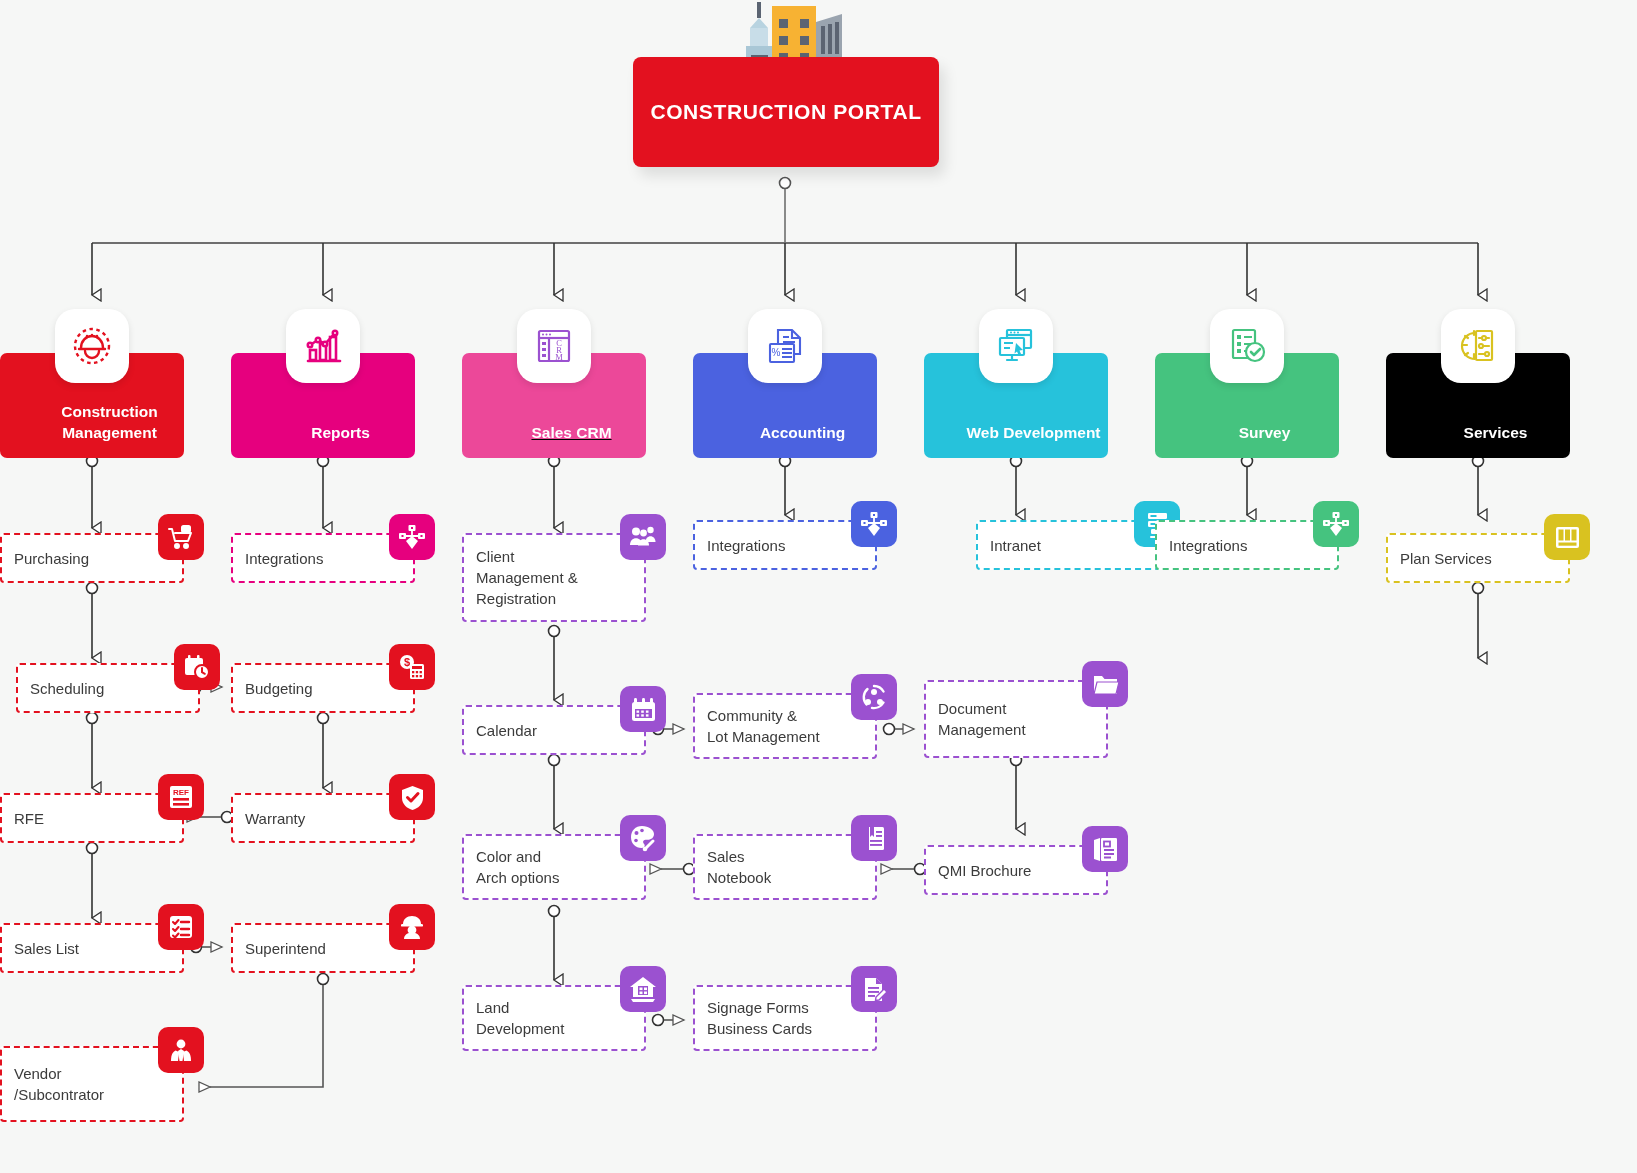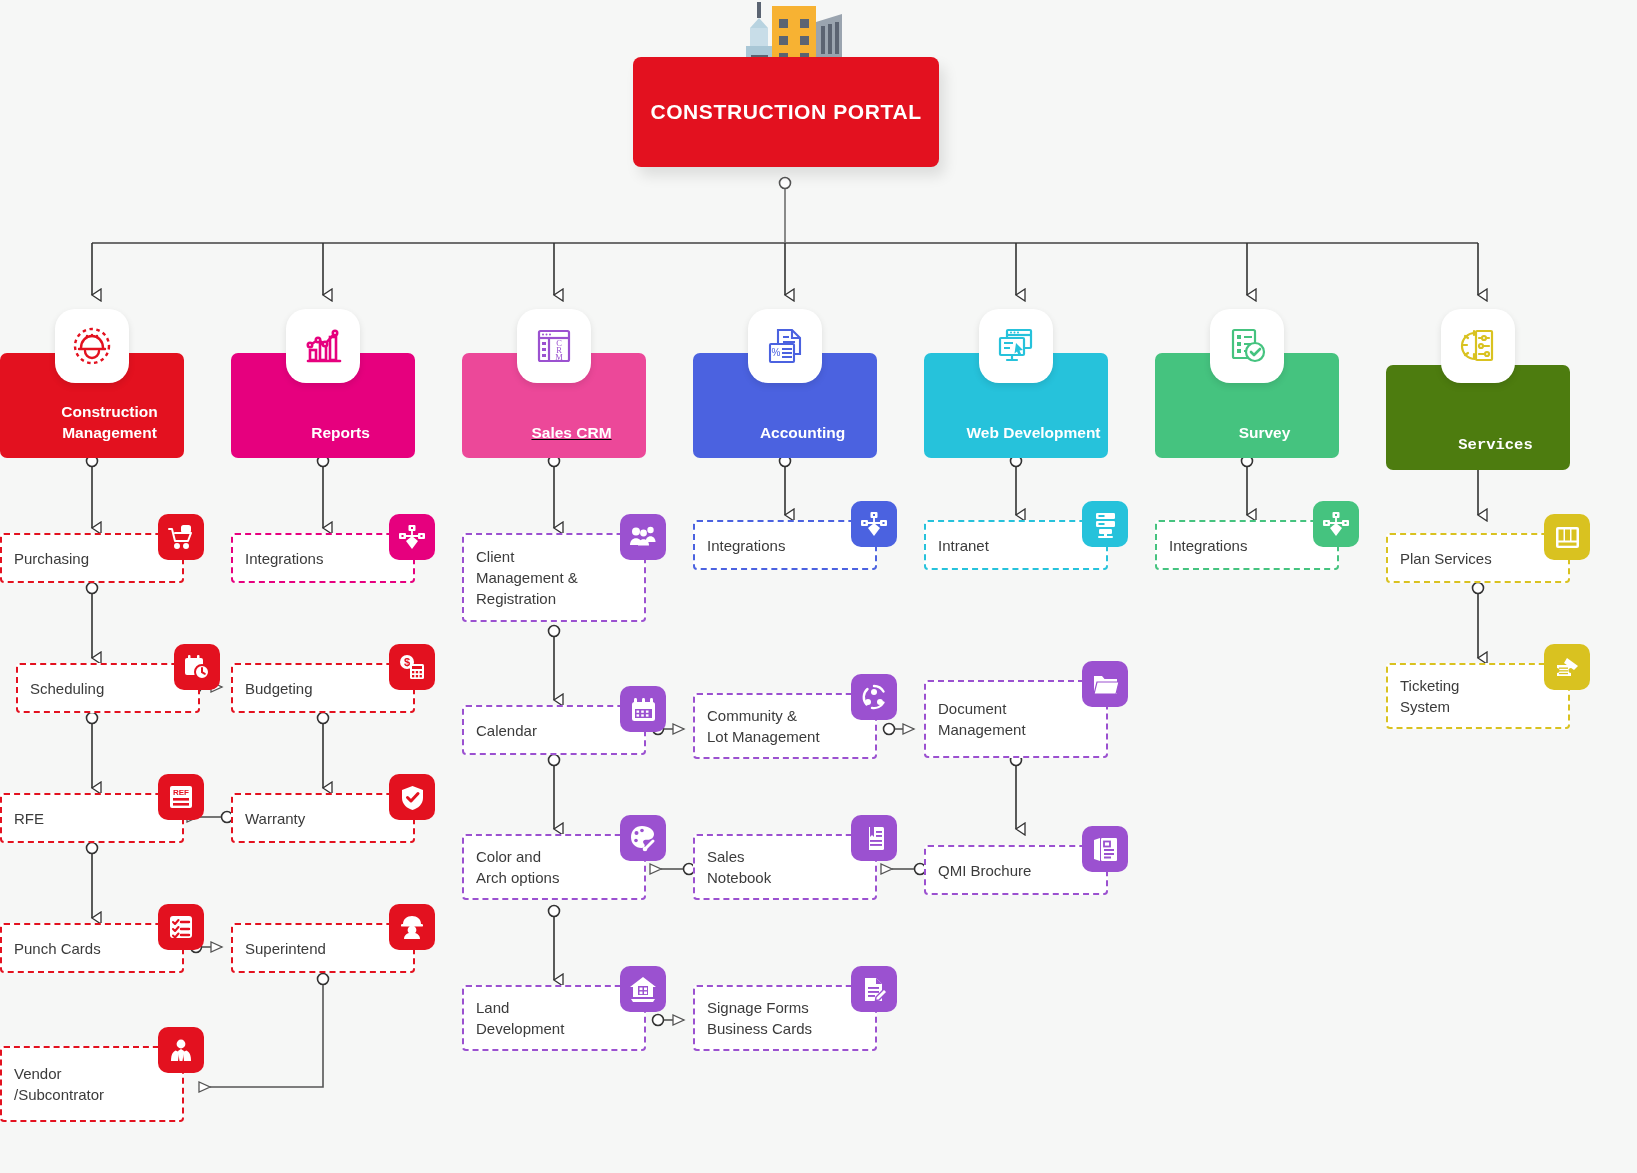--- a/index.html
+++ b/index.html
@@ -303,21 +303,21 @@
       <rect x="7" y="5" width="22" height="28" rx="1.5"></rect>
       <rect x="11" y="10" width="4" height="4" fill="#45C37F" stroke="none"></rect>
       <rect x="11" y="17" width="4" height="4" fill="#45C37F" stroke="none"></rect>
       <rect x="11" y="24" width="4" height="4" fill="#45C37F" stroke="none"></rect>
       <path d="M18 12h8M18 19h8M18 26h5"></path>
       <circle cx="29" cy="27" r="9" fill="#fff"></circle>
       <path d="M25 27l3 3 6-6" stroke-linecap="round" stroke-linejoin="round" stroke-width="2.6"></path>
     </svg>
   </div>
 
-  <div class="cat" style="left:1386px;top:365px;background:#4d7c0f;font-family:Liberation Mono, monospace;">
+  <div class="cat" style="left:1386px;top:353px;background:#000000;">
     <div class="cat-label">Services</div>
   </div>
   <div class="cat-badge" style="left:1441px;top:309px;">
     <svg width="42" height="42" viewBox="0 0 42 42" fill="none" stroke="#D9C220" stroke-width="2.2">
       <path d="M18 8a13 13 0 1 0 0 26"></path>
       <path d="M17 6v4M8 11l3 2M6 20h4M8 30l3-2M17 33v-4" stroke-linecap="round"></path>
       <rect x="19" y="6" width="16" height="29" rx="1" fill="#fff"></rect>
       <path d="M22 13h10M22 21h10M22 29h10" stroke-linecap="round"></path>
       <circle cx="27" cy="13" r="2" fill="#fff"></circle>
         <circle cx="24" cy="21" r="2" fill="#fff"></circle>
@@ -356,21 +356,21 @@
       <svg width="28" height="28" viewBox="0 0 28 28">
         <rect x="3" y="3" width="22" height="22" rx="2" fill="#fff"></rect>
         <text x="14" y="12" font-size="8" font-weight="bold" fill="#E3111F" text-anchor="middle" font-family="Liberation Sans, sans-serif">REF</text>
         <rect x="6" y="15" width="16" height="2.6" fill="#E3111F"></rect>
         <rect x="6" y="20" width="16" height="2.6" fill="#E3111F"></rect>
       </svg>
     </span>
   </div>
 
   <div class="leaf" style="left:0px;top:923px;height:50px;border-color:#E3111F;">
-    <span class="leaf-label">Punch Cards</span>
+    <span class="leaf-label">Sales List</span>
     <span class="leaf-icon" style="background:#E3111F;">
       <svg width="28" height="28" viewBox="0 0 28 28">
         <rect x="3" y="3" width="22" height="22" rx="3" fill="#fff"></rect>
         <g stroke="#E3111F" stroke-width="2.1" fill="none" stroke-linecap="round" stroke-linejoin="round">
           <path d="M6 9l2 2 3.5-4"></path>
             <path d="M6 16l2 2 3.5-4"></path>
             <path d="M6 22.5l2 2 3.5-4"></path>
           <path d="M14 9h8M14 16h8M14 22h8" stroke-width="2.4"></path>
         </g>
       </svg>
@@ -569,21 +569,21 @@
         <g fill="#9B51D0">
             <rect x="7" y="11" width="11" height="1.9"></rect>
             <rect x="7" y="15" width="11" height="1.9"></rect>
             <rect x="7" y="19" width="7" height="1.9"></rect>
           </g>
         <path d="M23 13 L26 16 L18 24 L14.5 24.5 L15 21 Z" fill="#fff" stroke="#9B51D0" stroke-width="1.4"></path>
       </svg>
     </span>
   </div>
 
-  <div class="leaf" style="left:924px;top:520px;height:50px;border-color:#26C2DB;">
+  <div class="leaf" style="left:976px;top:520px;height:50px;border-color:#26C2DB;">
     <span class="leaf-label">Intranet</span>
     <span class="leaf-icon" style="background:#26C2DB;">
       <svg width="27" height="27" viewBox="0 0 27 27" fill="#fff">
         <rect x="4" y="2" width="19" height="6" rx="1.3"></rect>
           <rect x="6.5" y="4" width="6" height="2" fill="#26C2DB"></rect>
         <rect x="4" y="10" width="19" height="6" rx="1.3"></rect>
           <rect x="6.5" y="12" width="6" height="2" fill="#26C2DB"></rect>
         <rect x="7" y="18" width="13" height="5" rx="1.3"></rect>
         <rect x="12" y="23" width="3" height="2"></rect>
           <rect x="6" y="25" width="15" height="2" rx="1"></rect>
@@ -639,28 +639,14 @@
         <g fill="#D9C220">
           <rect x="4.5" y="5.5" width="5" height="11"></rect>
           <rect x="11" y="5.5" width="5" height="11"></rect>
           <rect x="17.5" y="5.5" width="5" height="11"></rect>
           <rect x="4.5" y="18.5" width="18" height="3.2"></rect>
         </g>
       </svg>
     </span>
   </div>
 
-  <div class="leaf" style="left:1386px;top:663px;height:66px;border-color:#D9C220;">
-    <span class="leaf-label">Ticketing<br>System</span>
-    <span class="leaf-icon" style="background:#D9C220;">
-      <svg width="27" height="27" viewBox="0 0 27 27" fill="#fff">
-        <path d="M13 4 L24 12 L20 16 L10 9 Z"></path>
-        <path d="M3 11h14v3a2.5 2.5 0 0 0 0 5v3H3v-3a2.5 2.5 0 0 0 0-5z"></path>
-        <g fill="#D9C220">
-            <rect x="5" y="13.5" width="9" height="1.3"></rect>
-            <rect x="5" y="16.2" width="9" height="1.3"></rect>
-            <rect x="5" y="18.9" width="9" height="1.3"></rect>
-          </g>
-      </svg>
-    </span>
-  </div>
 
 </div>
 
 </body></html>

